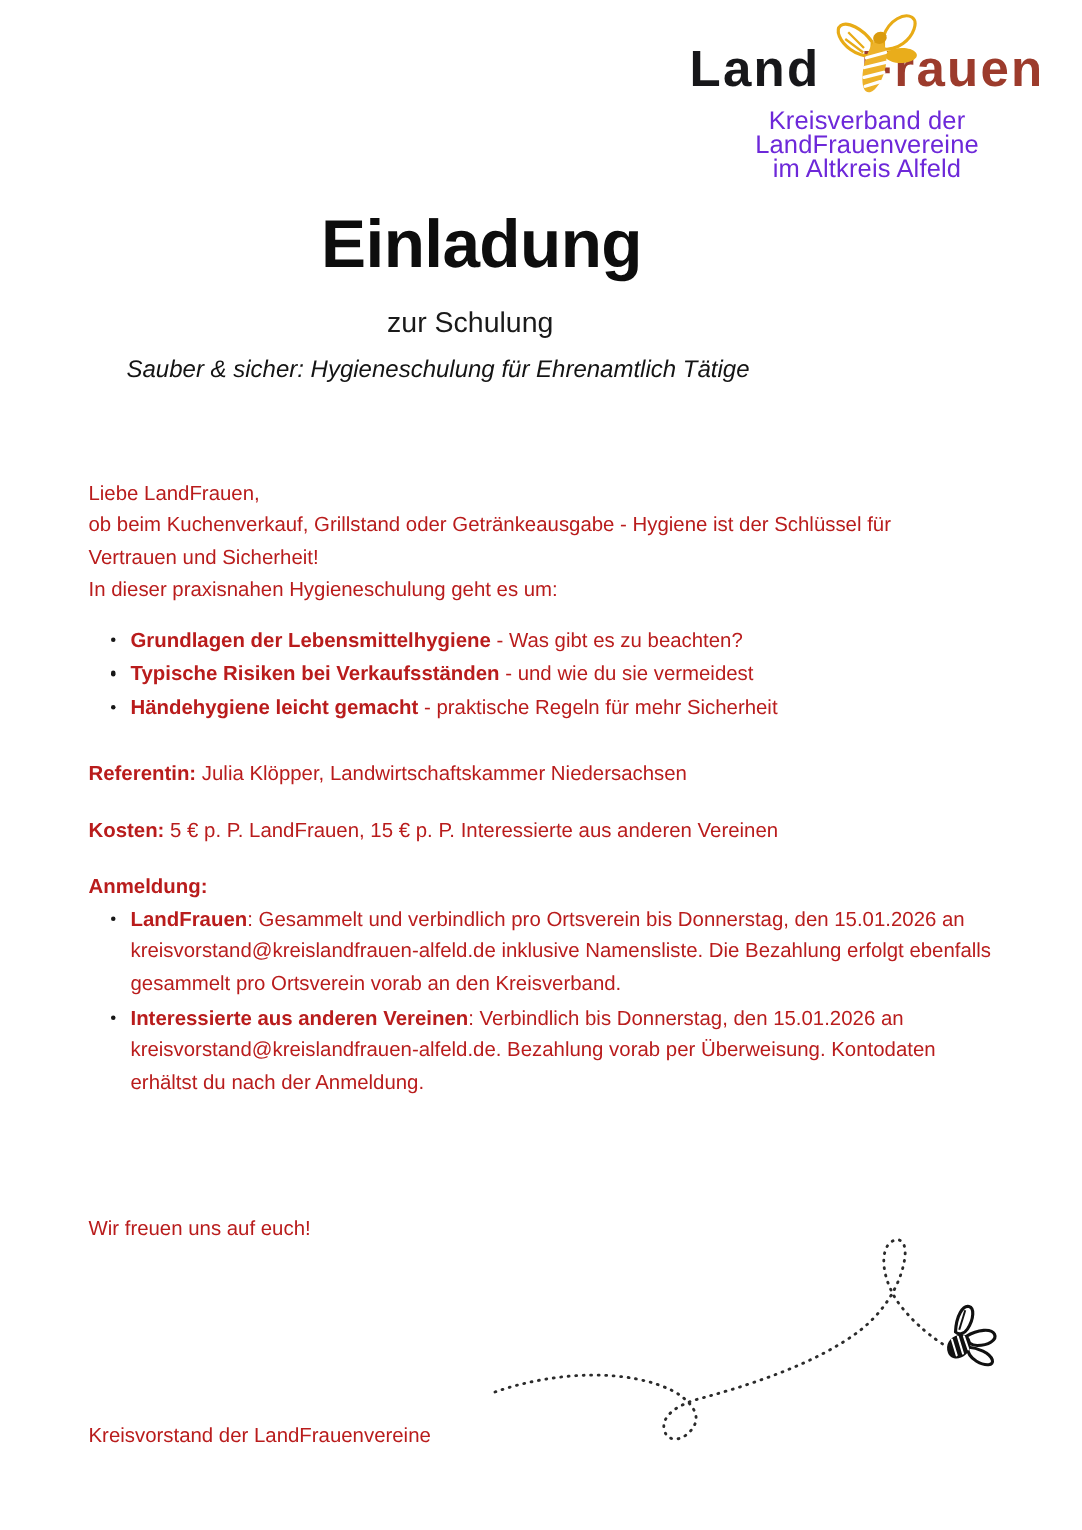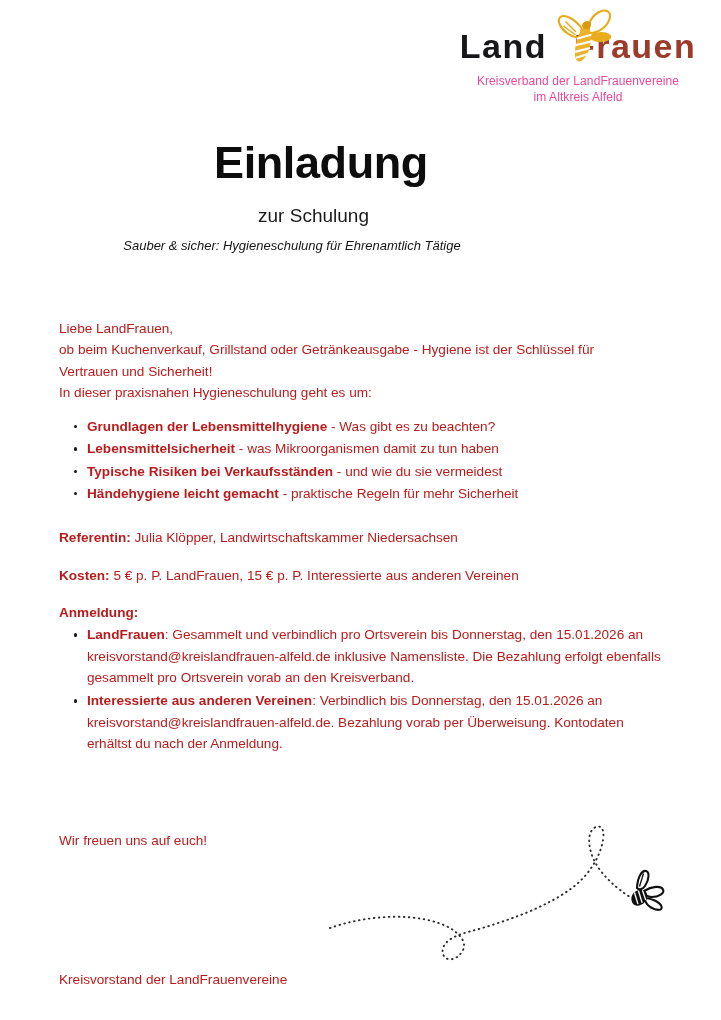--- a/index.html
+++ b/index.html
@@ -58,23 +58,23 @@
     position: absolute;
     left: 50%;
     top: -16px;
     margin-left: -22px;
     width: 58px;
     height: 56px;
     pointer-events: none;
   }
   .logo-sub {
     margin-top: 5px;
-    font-size: 12px;
+    font-size: 17px;
     line-height: 16px;
-    color: #ec4899;
+    color: #6d28d9;
     letter-spacing: 0.1px;
   }
 
   
   .title-main {
     position: absolute;
     top: 137px;
     left: 0;
     width: 642px;
     text-align: center;
@@ -91,21 +91,21 @@
     text-align: center;
     font-size: 19px;
     color: #1a1a1a;
   }
   .title-topic {
     position: absolute;
     top: 238px;
     left: 0;
     width: 584px;
     text-align: center;
-    font-size: 13px;
+    font-size: 16px;
     font-style: italic;
     color: #141414;
   }
 
   
   .body-wrap {
     position: absolute;
     top: 318px;
     left: 59px;
     width: 610px;
@@ -223,23 +223,20 @@
     <p class="para">
       <span class="ln">Liebe LandFrauen,</span>
       <span class="ln">ob beim Kuchenverkauf, Grillstand oder Getränkeausgabe - Hygiene ist der Schlüssel für</span>
       <span class="ln">Vertrauen und Sicherheit!</span>
       <span class="ln">In dieser praxisnahen Hygieneschulung geht es um:</span>
     </p>
 
     <ul class="blist">
       <li>
         <span class="b">Grundlagen der Lebensmittelhygiene</span><span> - Was gibt es zu beachten?</span>
-      </li>
-      <li>
-        <span class="b">Lebensmittelsicherheit</span><span> - was Mikroorganismen damit zu tun haben</span>
       </li>
       <li>
         <span class="b">Typische Risiken bei Verkaufsständen</span><span> - und wie du sie vermeidest</span>
       </li>
       <li>
         <span class="b">Händehygiene leicht gemacht</span><span> - praktische Regeln für mehr Sicherheit</span>
       </li>
     </ul>
 
     <div class="gap-lg"></div>

